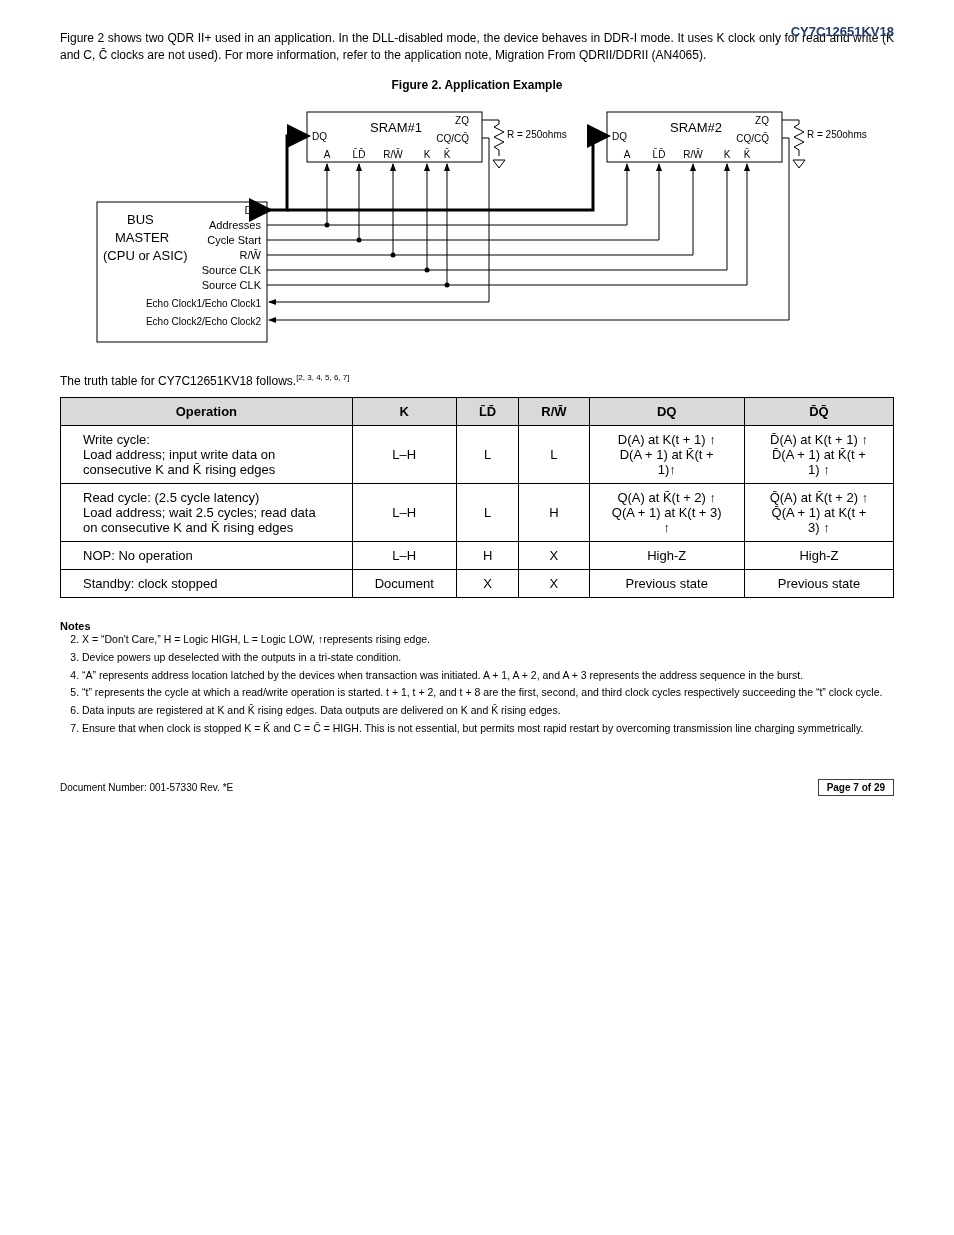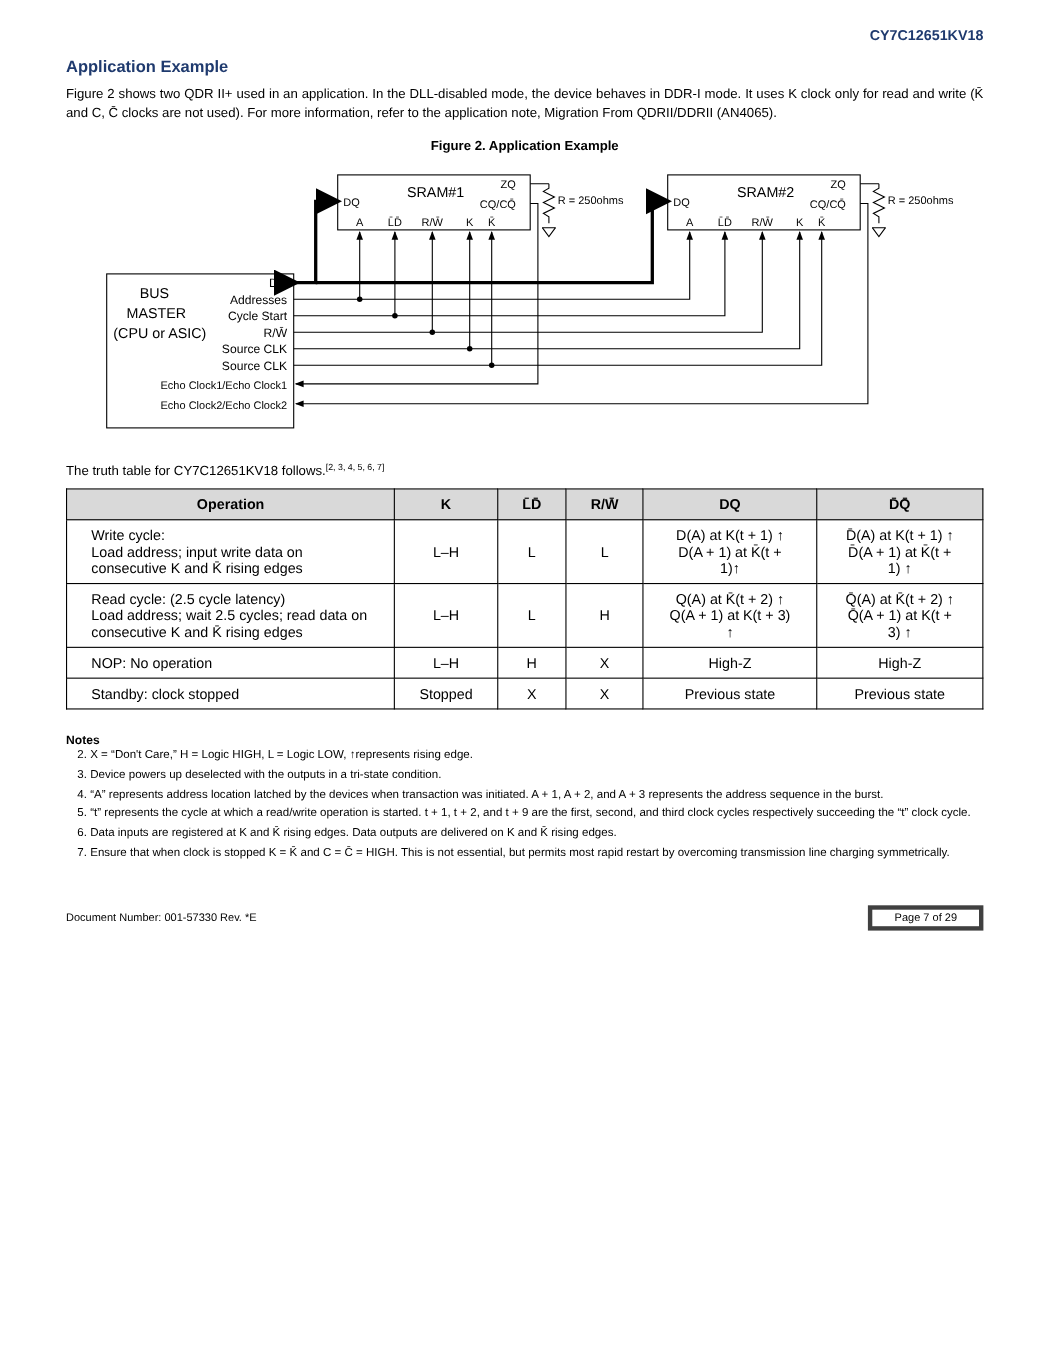--- a/index.html
+++ b/index.html
@@ -19,32 +19,31 @@
   table.truth th, table.truth td { border: 1px solid #000; padding: 6px 22px; font-size: 13px; vertical-align: middle; }
   table.truth th { background: #d9d9d9; font-weight: bold; text-align: center; }
   table.truth td { text-align: center; }
   table.truth td.op { text-align: left; margin-left: 21px; }
   .notes-head { font-weight: bold; font-size: 11px; margin-top: 22px; }
   ol.notes { list-style: decimal; margin-left: 22px; font-size: 10.5px; line-height: 1.4; }
   ol.notes li { margin-bottom: 3px; }
   .footer { display: flex; justify-content: space-between; align-items: flex-end; font-size: 10px; margin-top: 40px; padding-top: 6px; gap: 44px; }
   .footer .left { }
   .footer .right { text-align: right; }
-  .page-box { border: 4px solid #404040; padding: 2px 20px; font-size: 10px; }
+  .page-box { border: 1px solid #404040; padding: 2px 8px; font-size: 10px; font-weight: bold; }
   sup.noteref { font-size: 8px; }
 </style>
 </head>
 <body>
 
 <div class="page">
 
   <div class="doc-code">CY7C12651KV18</div>
 
 
-  <h2 class="section">Application Example</h2>
   <p class="body">Figure 2 shows two QDR II+ used in an application. In the DLL-disabled mode, the device behaves in DDR-I mode. It uses K clock only for read and write (K̄ and C, C̄ clocks are not used). For more information, refer to the application note, Migration From QDRII/DDRII (AN4065).</p>
 
   <div class="fig-caption">Figure 2.  Application Example</div>
 
   <div class="diagram-wrap">
     <svg class="diagram" width="780" height="260" viewBox="0 0 780 260">
       <defs>
         <marker id="arrow" markerWidth="8" markerHeight="8" refX="7" refY="4" orient="auto">
           <path d="M0,1 L8,4 L0,7 Z" fill="#000"></path>
         </marker>
@@ -165,35 +164,35 @@
         <tr>
           <td class="op">NOP: No operation</td>
           <td>L–H</td>
           <td>H</td>
           <td>X</td>
           <td>High-Z</td>
           <td>High-Z</td>
         </tr>
         <tr>
           <td class="op">Standby: clock stopped</td>
-          <td>Stopped</td>
+          <td>Document</td>
           <td>X</td>
           <td>X</td>
           <td>Previous state</td>
           <td>Previous state</td>
         </tr>
       </tbody>
   </table>
 
   <div class="notes-head">Notes</div>
   <ol class="notes" id="notes-list" start="2">
       <li>X = “Don't Care,” H = Logic HIGH, L = Logic LOW, ↑represents rising edge.</li>
       <li>Device powers up deselected with the outputs in a tri-state condition.</li>
       <li>“A” represents address location latched by the devices when transaction was initiated. A + 1, A + 2, and A + 3 represents the address sequence in the burst.</li>
-      <li>“t” represents the cycle at which a read/write operation is started. t + 1, t + 2, and t + 9 are the first, second, and third clock cycles respectively succeeding the “t” clock cycle.</li>
+      <li>“t” represents the cycle at which a read/write operation is started. t + 1, t + 2, and t + 8 are the first, second, and third clock cycles respectively succeeding the “t” clock cycle.</li>
       <li>Data inputs are registered at K and K̄ rising edges. Data outputs are delivered on K and K̄ rising edges.</li>
       <li>Ensure that when clock is stopped K = K̄ and C = C̄ = HIGH. This is not essential, but permits most rapid restart by overcoming transmission line charging symmetrically.</li>
     </ol>
 
   <div class="footer">
     <div class="left">Document Number: 001-57330 Rev. *E</div>
     <div class="right">
       <span class="page-box">Page 7 of 29</span>
     </div>
   </div>

